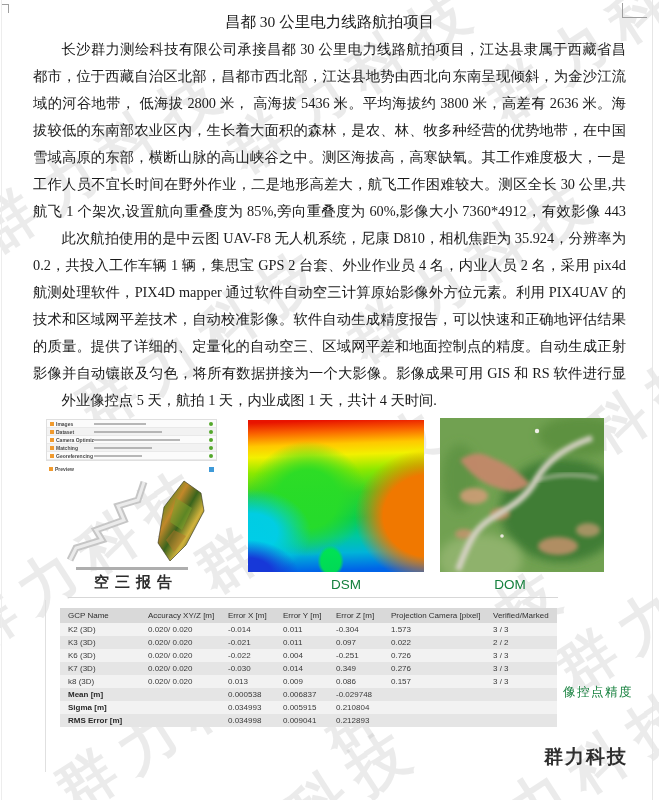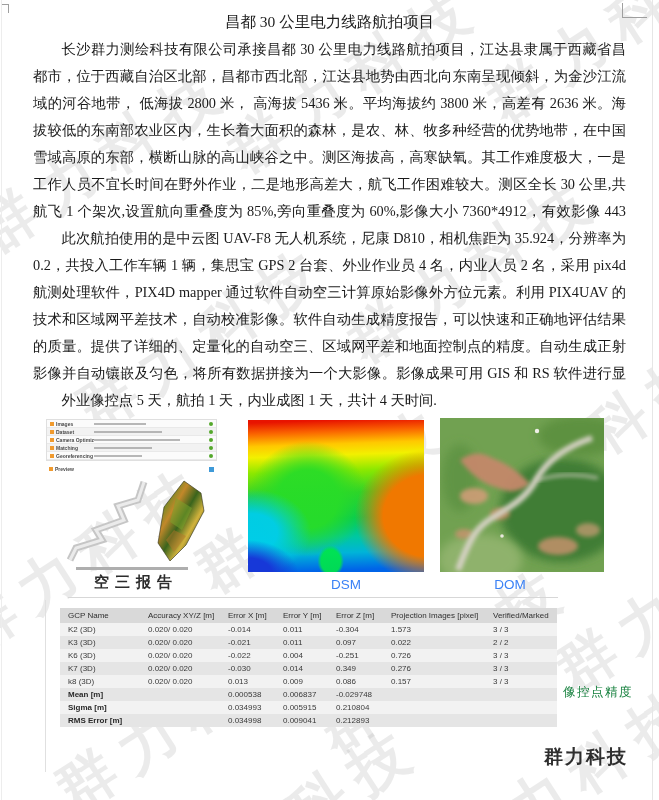--- a/index.html
+++ b/index.html
@@ -59,21 +59,21 @@
     background:
       radial-gradient(ellipse 10% 14% at 47% 93%, rgba(0,230,70,.9) 0 55%, rgba(0,230,70,0) 75%),
       radial-gradient(ellipse 40% 32% at 0% 102%, #1738d8 0 35%, rgba(23,56,216,0) 72%),
       radial-gradient(ellipse 52% 44% at 2% 74%, rgba(0,205,235,.95) 0 28%, rgba(0,205,235,0) 65%),
       radial-gradient(ellipse 58% 60% at 103% 63%, #f07800 0 45%, rgba(240,120,0,0) 73%),
       radial-gradient(ellipse 50% 56% at 34% 52%, rgba(40,220,40,.95) 0 34%, rgba(40,220,40,0) 68%),
       linear-gradient(178deg, #e81400 2%, #fa6400 9%, #ffc800 17%, #f2f000 24%,
         #8ce800 34%, #30d228 48%, #00c85a 64%, #00c8a0 76%, #00b4d8 86%, #0064e8 97%);
   }
   #fig-dom { position:absolute; left:440px; top:418px; width:164px; height:154px; z-index:2; }
-  .fig-label { position:absolute; z-index:2; color:#3b82f6; }
+  .fig-label { position:absolute; z-index:2; color:#15803d; }
   #lab-report { left:94px; top:573px; font-size:15px; font-weight:bold; color:#2c2c2c; letter-spacing:6px; }
   #lab-dsm { left:318px; top:577px; width:56px; text-align:center; font-size:13.5px; }
   #lab-dom { left:482px; top:577px; width:56px; text-align:center; font-size:13.5px; }
   .sep-h { position:absolute; left:68px; top:597px; width:490px; height:1px; background:#d7d7d7; z-index:1; }
   .sep-v { position:absolute; left:45px; top:600px; width:1px; height:172px; background:#e0e0e0; z-index:1; }
   
   #gcp {
     position:absolute; left:60px; top:608px; width:497px; z-index:2;
     border-collapse:collapse; table-layout:fixed;
     font-size:8px; color:#3a3a3a; font-family:"Liberation Sans", sans-serif;
@@ -224,21 +224,21 @@
         <col style="width:102px">
         <col style="width:72px">
     </colgroup>
     <thead>
         <tr>
           <th>GCP Name</th>
           <th>Accuracy XY/Z [m]</th>
           <th>Error X [m]</th>
           <th>Error Y [m]</th>
           <th>Error Z [m]</th>
-          <th>Projection Images [pixel]</th>
+          <th>Projection Camera [pixel]</th>
           <th>Verified/Marked</th>
         </tr>
       </thead>
     <tbody>
         <tr>
           <td>K2 (3D)</td>
           <td>0.020/ 0.020</td>
           <td>-0.014</td>
           <td>0.011</td>
           <td>-0.304</td>

